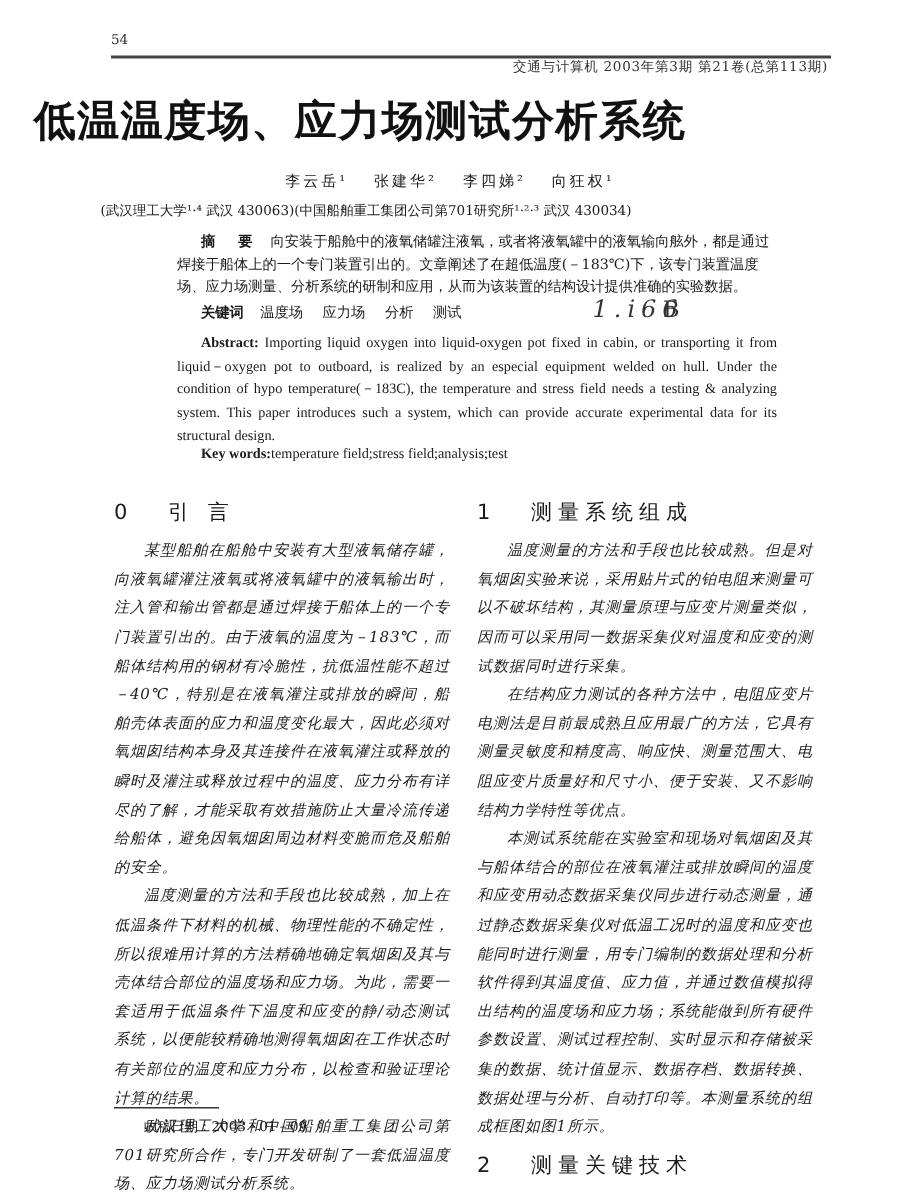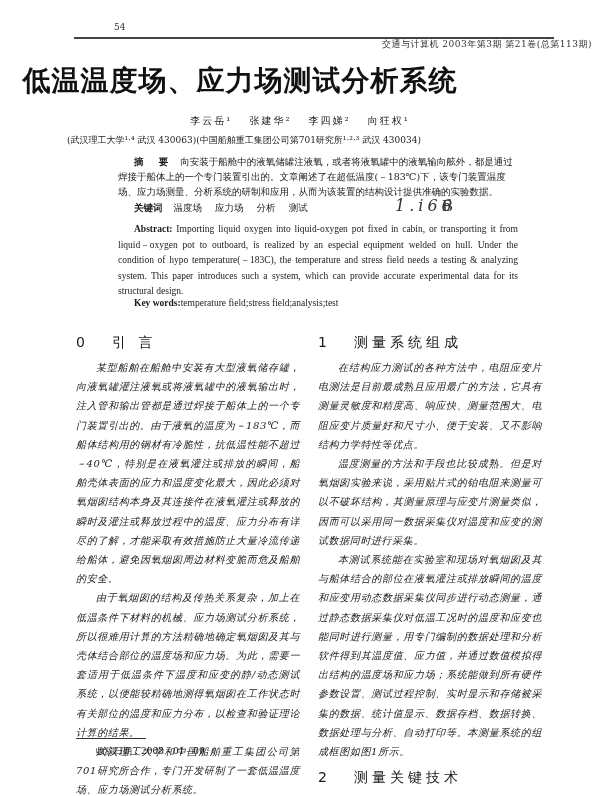--- a/index.html
+++ b/index.html
@@ -1,19 +1,19 @@
 <!DOCTYPE html>
 <html><head>
 <meta charset="utf-8">
 <style>
   html, body { margin: 0; padding: 0; background: #ffffff; }
   body { width: 600px; height: 796px; position: relative; overflow: hidden;
          font-family: "DejaVu Serif", "Liberation Serif", serif; color: #1a1a1a; }
   .header { position: absolute; left: 74px; top: 22px; width: 478px; height: 14px;
-            font-size: 9px; color: #333; margin-left: 40px; }
+            font-size: 9px; color: #333; }
   .header .pg { position: absolute; left: 0; top: 0; }
   .header .jn { position: absolute; right: 0; top: 16px; letter-spacing: 0.5px; }
   .header-rule { position: absolute; left: 74px; top: 37px; width: 480px; height: 1.5px; background: #444; }
   .title { position: absolute; left: 0; top: 62px; width: 480px; text-align: center;
            font-size: 28px; font-weight: bold; letter-spacing: 1px; color: #111;
            font-family: Liberation Mono, monospace; }
   .authors { position: absolute; left: 0; top: 114px; width: 600px; text-align: center; font-size: 10px; letter-spacing: 2px; }
   .authors span { margin: 0 6px; }
   .affil { position: absolute; left: 0; top: 134px; width: 488px; text-align: center; font-size: 9px; }
   .abstract-cn { position: absolute; left: 118px; top: 154px; width: 400px; font-size: 9.5px; line-height: 15px; }
@@ -78,30 +78,30 @@
 </div>
 <div class="kw-en">
   <span class="lbl">Key words:</span><span>temperature field;stress field;analysis;test</span>
 </div>
 
 <div class="col left">
   <div class="sec-h">
     <span class="num">0</span><span class="txt">引  言</span>
   </div>
   <p class="para">某型船舶在船舱中安装有大型液氧储存罐，向液氧罐灌注液氧或将液氧罐中的液氧输出时，注入管和输出管都是通过焊接于船体上的一个专门装置引出的。由于液氧的温度为－183℃，而船体结构用的钢材有冷脆性，抗低温性能不超过－40℃，特别是在液氧灌注或排放的瞬间，船舶壳体表面的应力和温度变化最大，因此必须对氧烟囱结构本身及其连接件在液氧灌注或释放的瞬时及灌注或释放过程中的温度、应力分布有详尽的了解，才能采取有效措施防止大量冷流传递给船体，避免因氧烟囱周边材料变脆而危及船舶的安全。</p>
-  <p class="para">由于氧烟囱的结构及传热关系复杂，加上在低温条件下材料的机械、应力场测试分析系统，所以很难用计算的方法精确地确定氧烟囱及其与壳体结合部位的温度场和应力场。为此，需要一套适用于低温条件下温度和应变的静/动态测试系统，以便能较精确地测得氧烟囱在工作状态时有关部位的温度和应力分布，以检查和验证理论计算的结果。</p>
+  <p class="para">温度测量的方法和手段也比较成熟，加上在低温条件下材料的机械、物理性能的不确定性，所以很难用计算的方法精确地确定氧烟囱及其与壳体结合部位的温度场和应力场。为此，需要一套适用于低温条件下温度和应变的静/动态测试系统，以便能较精确地测得氧烟囱在工作状态时有关部位的温度和应力分布，以检查和验证理论计算的结果。</p>
   <p class="para">武汉理工大学和中国船舶重工集团公司第701研究所合作，专门开发研制了一套低温温度场、应力场测试分析系统。</p>
 </div>
 
 <div class="col right">
   <div class="sec-h">
     <span class="num">1</span><span class="txt">测量系统组成</span>
   </div>
+  <p class="para">温度测量的方法和手段也比较成熟。但是对氧烟囱实验来说，采用贴片式的铂电阻来测量可以不破坏结构，其测量原理与应变片测量类似，因而可以采用同一数据采集仪对温度和应变的测试数据同时进行采集。</p>
   <p class="para">在结构应力测试的各种方法中，电阻应变片电测法是目前最成熟且应用最广的方法，它具有测量灵敏度和精度高、响应快、测量范围大、电阻应变片质量好和尺寸小、便于安装、又不影响结构力学特性等优点。</p>
-  <p class="para">温度测量的方法和手段也比较成熟。但是对氧烟囱实验来说，采用贴片式的铂电阻来测量可以不破坏结构，其测量原理与应变片测量类似，因而可以采用同一数据采集仪对温度和应变的测试数据同时进行采集。</p>
   <p class="para">本测试系统能在实验室和现场对氧烟囱及其与船体结合的部位在液氧灌注或排放瞬间的温度和应变用动态数据采集仪同步进行动态测量，通过静态数据采集仪对低温工况时的温度和应变也能同时进行测量，用专门编制的数据处理和分析软件得到其温度值、应力值，并通过数值模拟得出结构的温度场和应力场；系统能做到所有硬件参数设置、测试过程控制、实时显示和存储被采集的数据、统计值显示、数据存档、数据转换、数据处理与分析、自动打印等。本测量系统的组成框图如图1所示。</p>
   <div class="sec-h" style="margin-top:4px">
     <span class="num">2</span><span class="txt">测量关键技术</span>
   </div>
   <div class="subsec">
     
   </div>
 
 </div>
 

